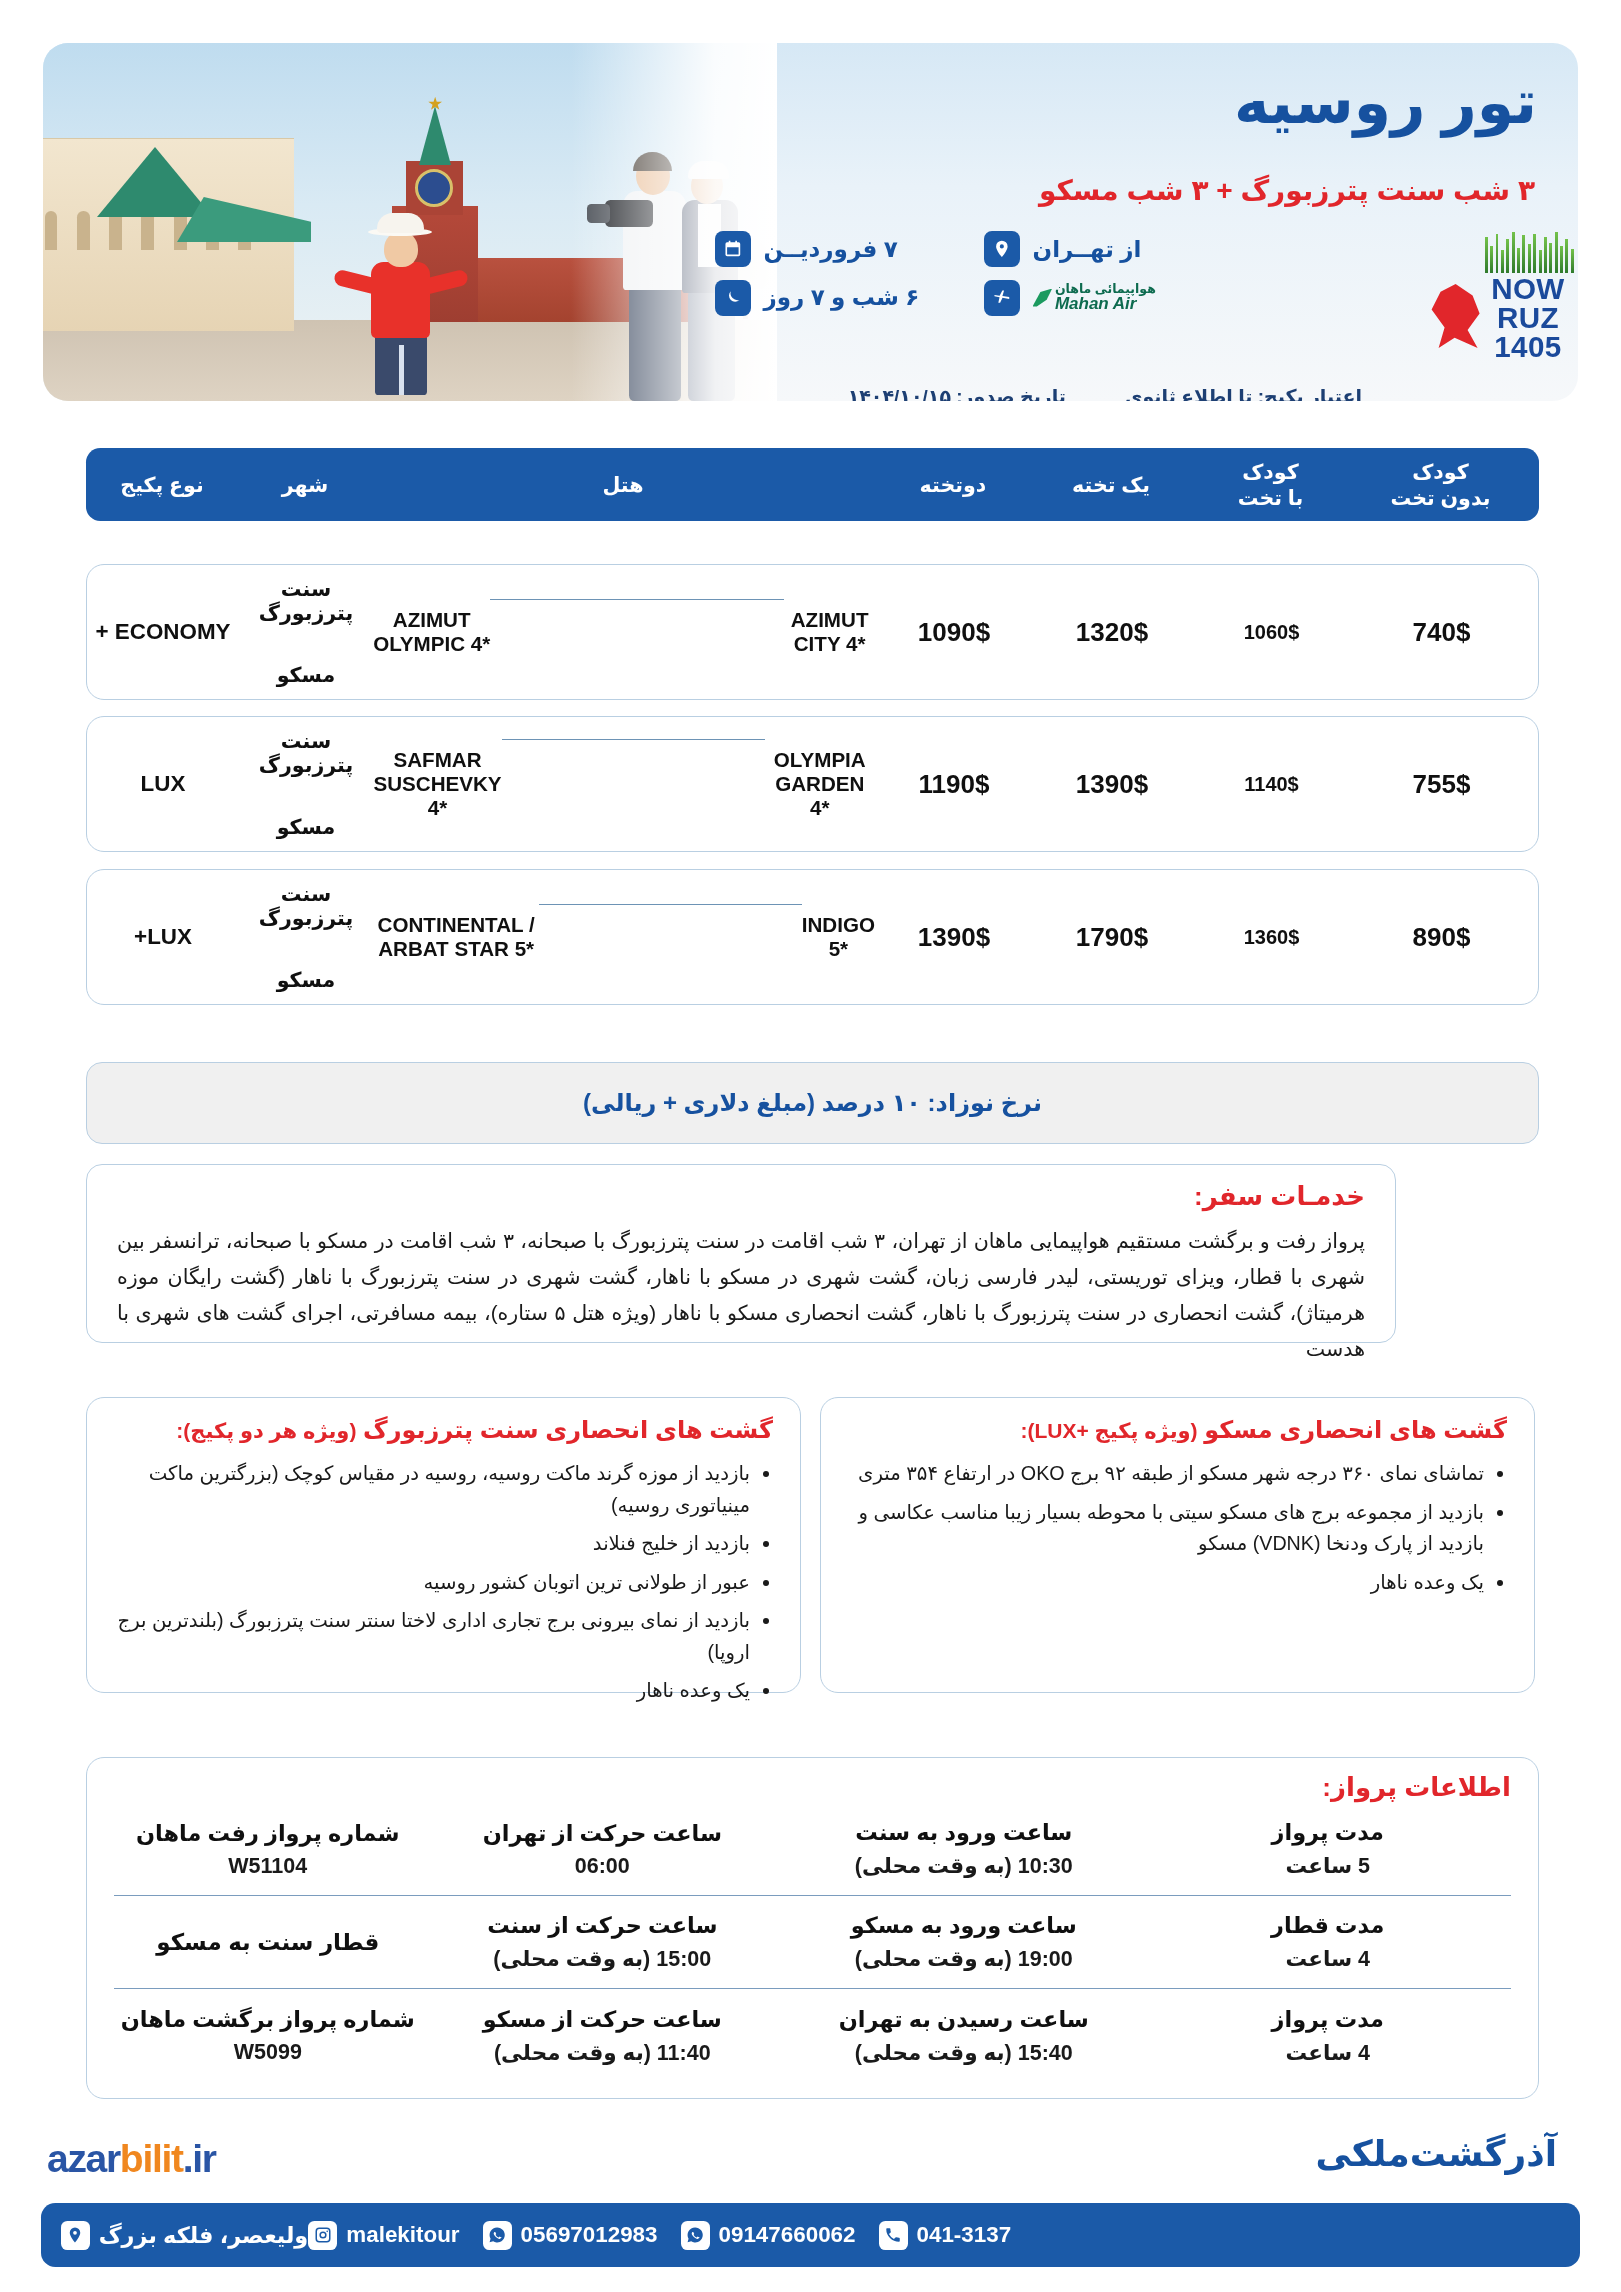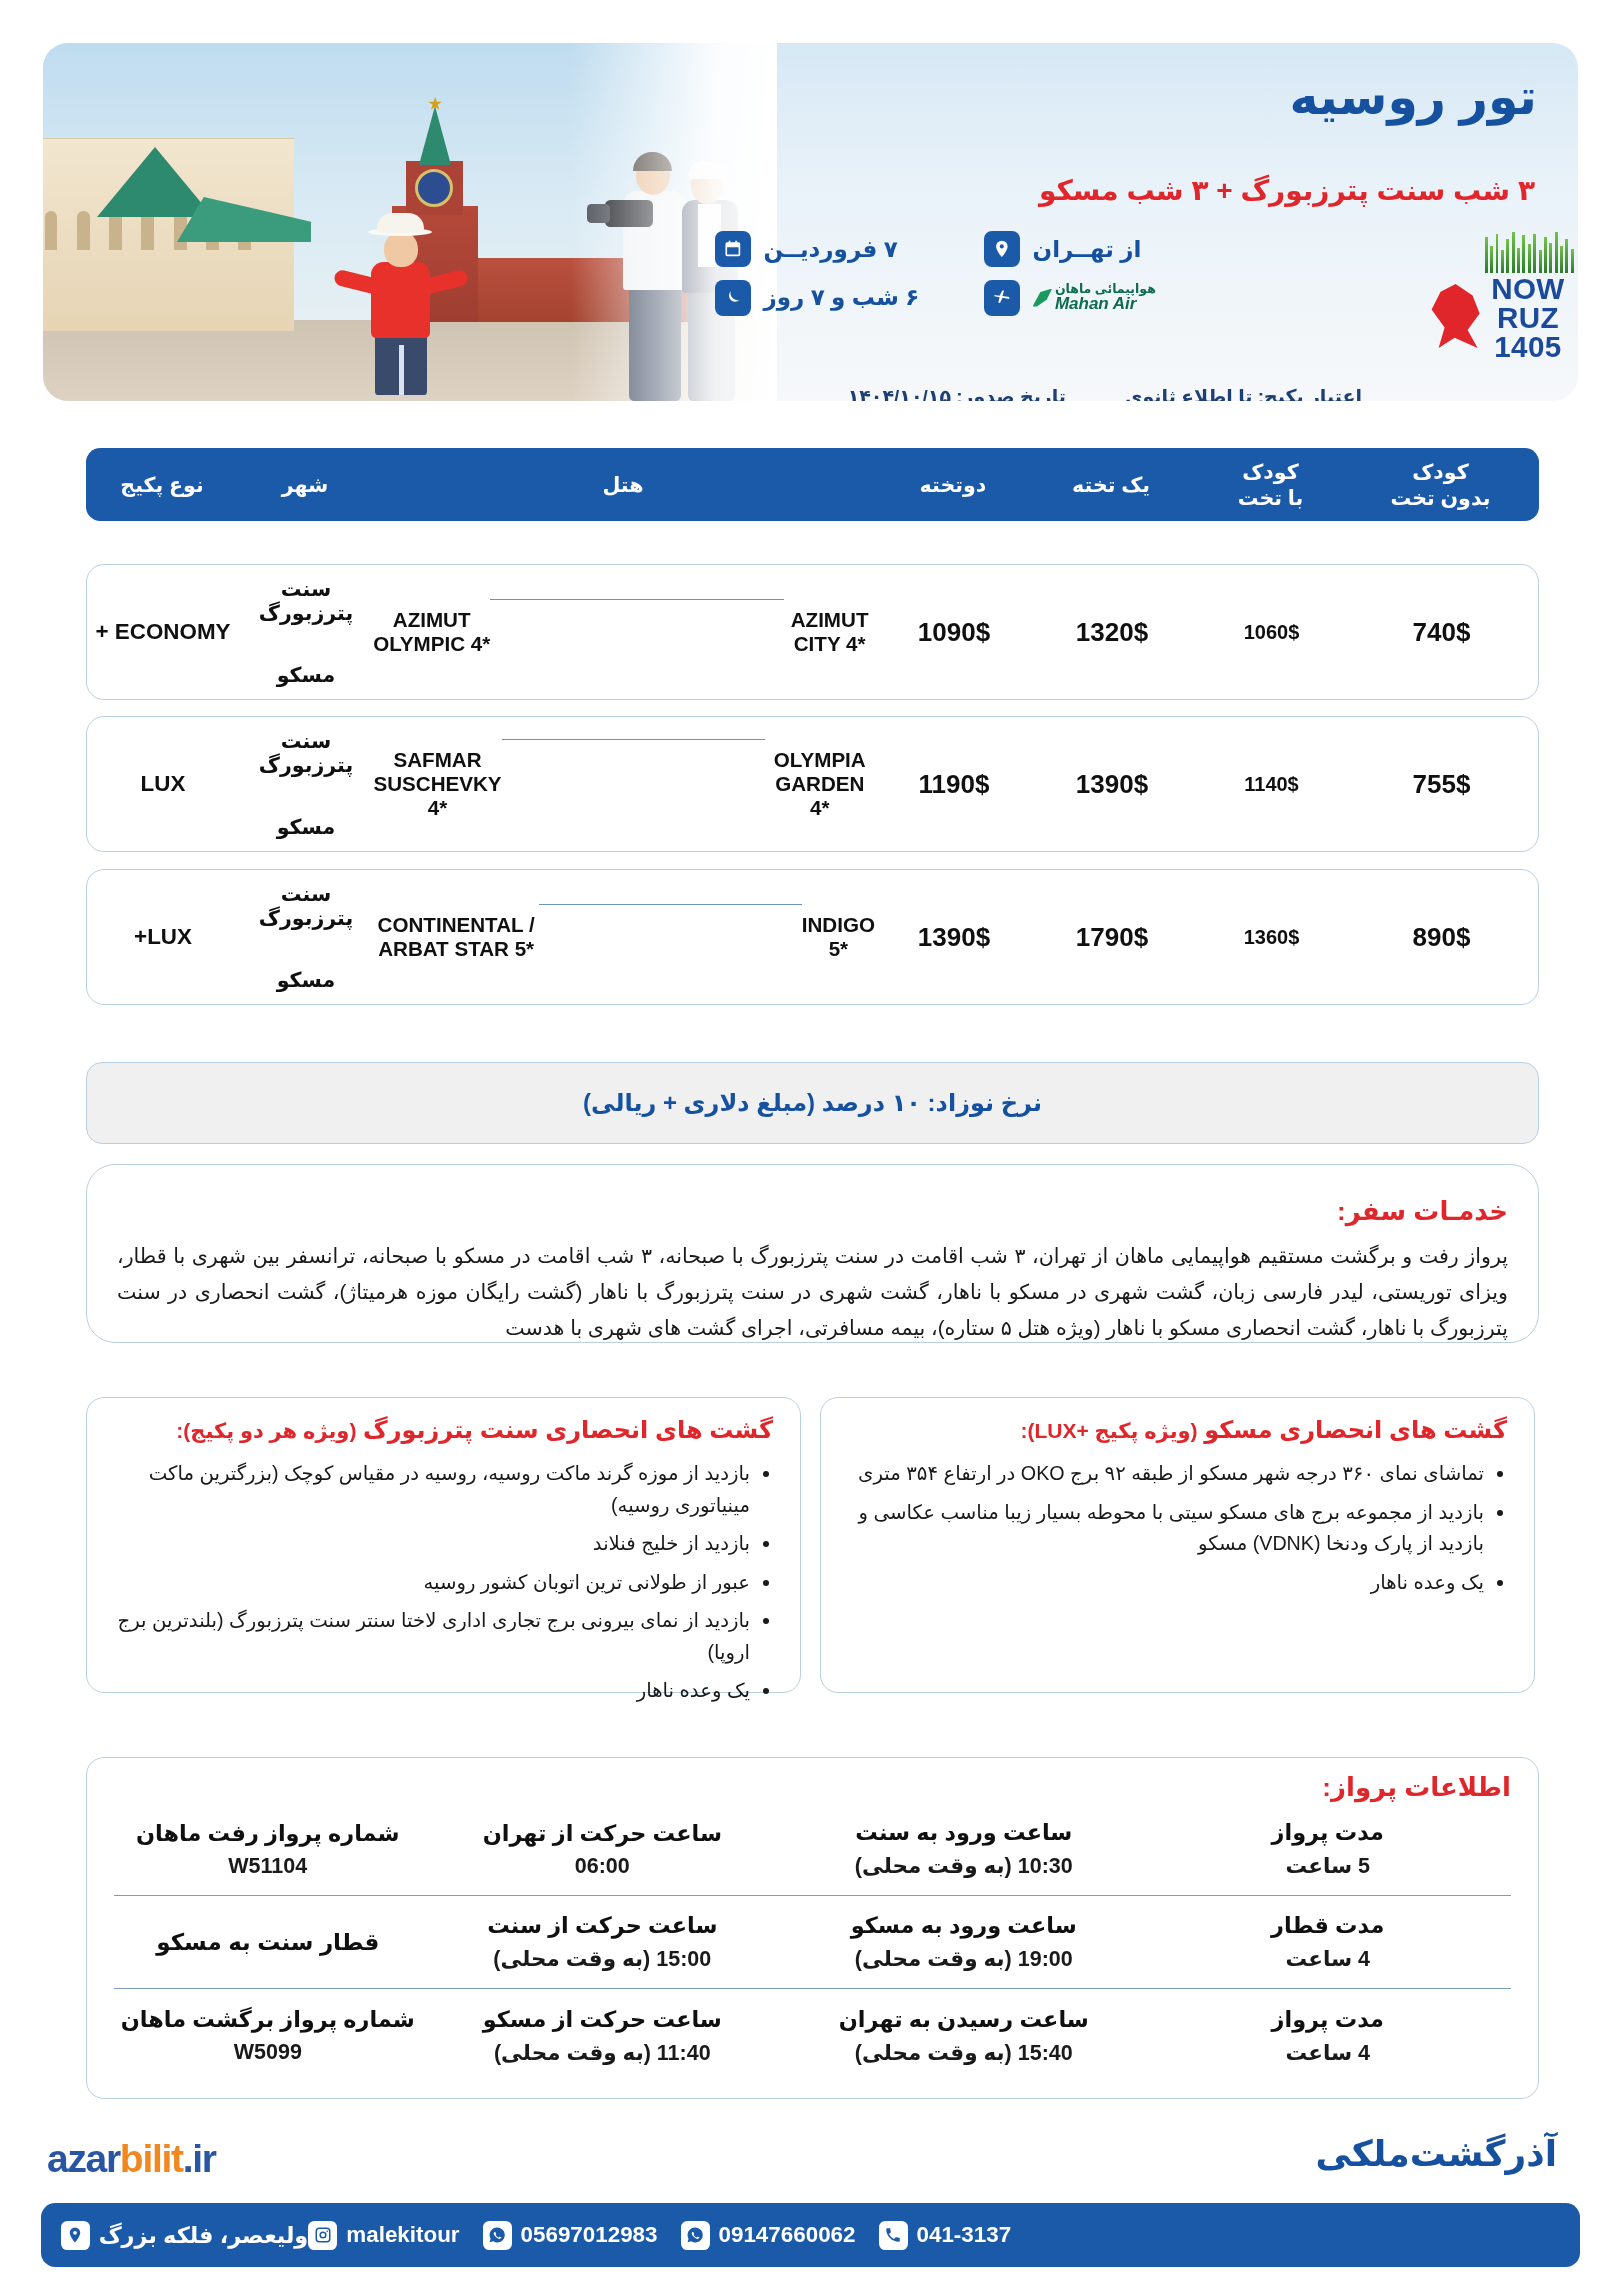--- a/index.html
+++ b/index.html
@@ -114,21 +114,21 @@
   .tree::after { content:""; position:absolute; left:0; bottom:30px; width:52px; height:56px;
     background: radial-gradient(circle at 50% 60%, #c9cfc0 0%, #dbdfd3 60%, rgba(219,223,211,0) 72%); }
   .photo-fade {
     position: absolute; right: 0; top: 0; width: 206px; height: 100%;
     background: linear-gradient(to left, #ffffff 0%, rgba(255,255,255,0.92) 30%, rgba(255,255,255,0) 100%);
   }
 
   .hero-right { position: absolute; right: 0; top: 0; width: 896px; height: 100%; }
   .hero-title {
     position: absolute; right: 41px; top: 30px;
-    font-size: 49px; font-weight: 700; color: #16519f; letter-spacing: -0.9px;
+    font-size: 60px; font-weight: 700; color: #16519f; letter-spacing: -0.9px;
     line-height: 1;
     text-align: center;
   }
   .hero-subtitle {
     position: absolute; right: 43px; top: 131px;
     font-size: 28px; font-weight: 700; color: #e1262b;
   }
   .hero-meta { position: absolute; right: 39px; top: 188px; width: 824px; }
   .meta-grid { display: flex; flex-direction: row-reverse; justify-content: flex-start; gap: 0px; }
   .meta-col { display: flex; flex-direction: column; gap: 12.5px; }
@@ -211,23 +211,23 @@
   
   .infant {
     position: absolute; left: 86px; top: 1062px; width: 1453px; height: 82px;
     border: 1.3px solid #b9cfe2; border-radius: 16px; background: #f0f0f0;
     display: flex; align-items: center; justify-content: center;
     color: #16519f; font-size: 24px; font-weight: 700;
   }
 
   
   .services {
-    position: absolute; left: 86px; top: 1164px; width: 1453px; height: 179px;
-    border: 1.3px solid #b9cfe2; border-radius: 29px; background: #fff;
-    padding: 31px 30px;
+    position: absolute; left: 86px; top: 1164px; width: 1310px; height: 179px;
+    border: 1.3px solid #b9cfe2; border-radius: 16px; background: #fff;
+    padding: 16px 30px;
   }
   .svc-title { color: #e1262b; font-size: 26px; font-weight: 700; text-align: right; }
   .svc-body { margin-top: 10.7px; color: #1a1a1a; font-size: 20.6px; line-height: 1.75;
               text-align: justify; font-weight: 500; }
 
   
   .tourbox {
     position: absolute; top: 1397px; width: 715px; height: 296px;
     border: 1.3px solid #b9cfe2; border-radius: 18px; background: #fff;
     padding: 18px 27px;

